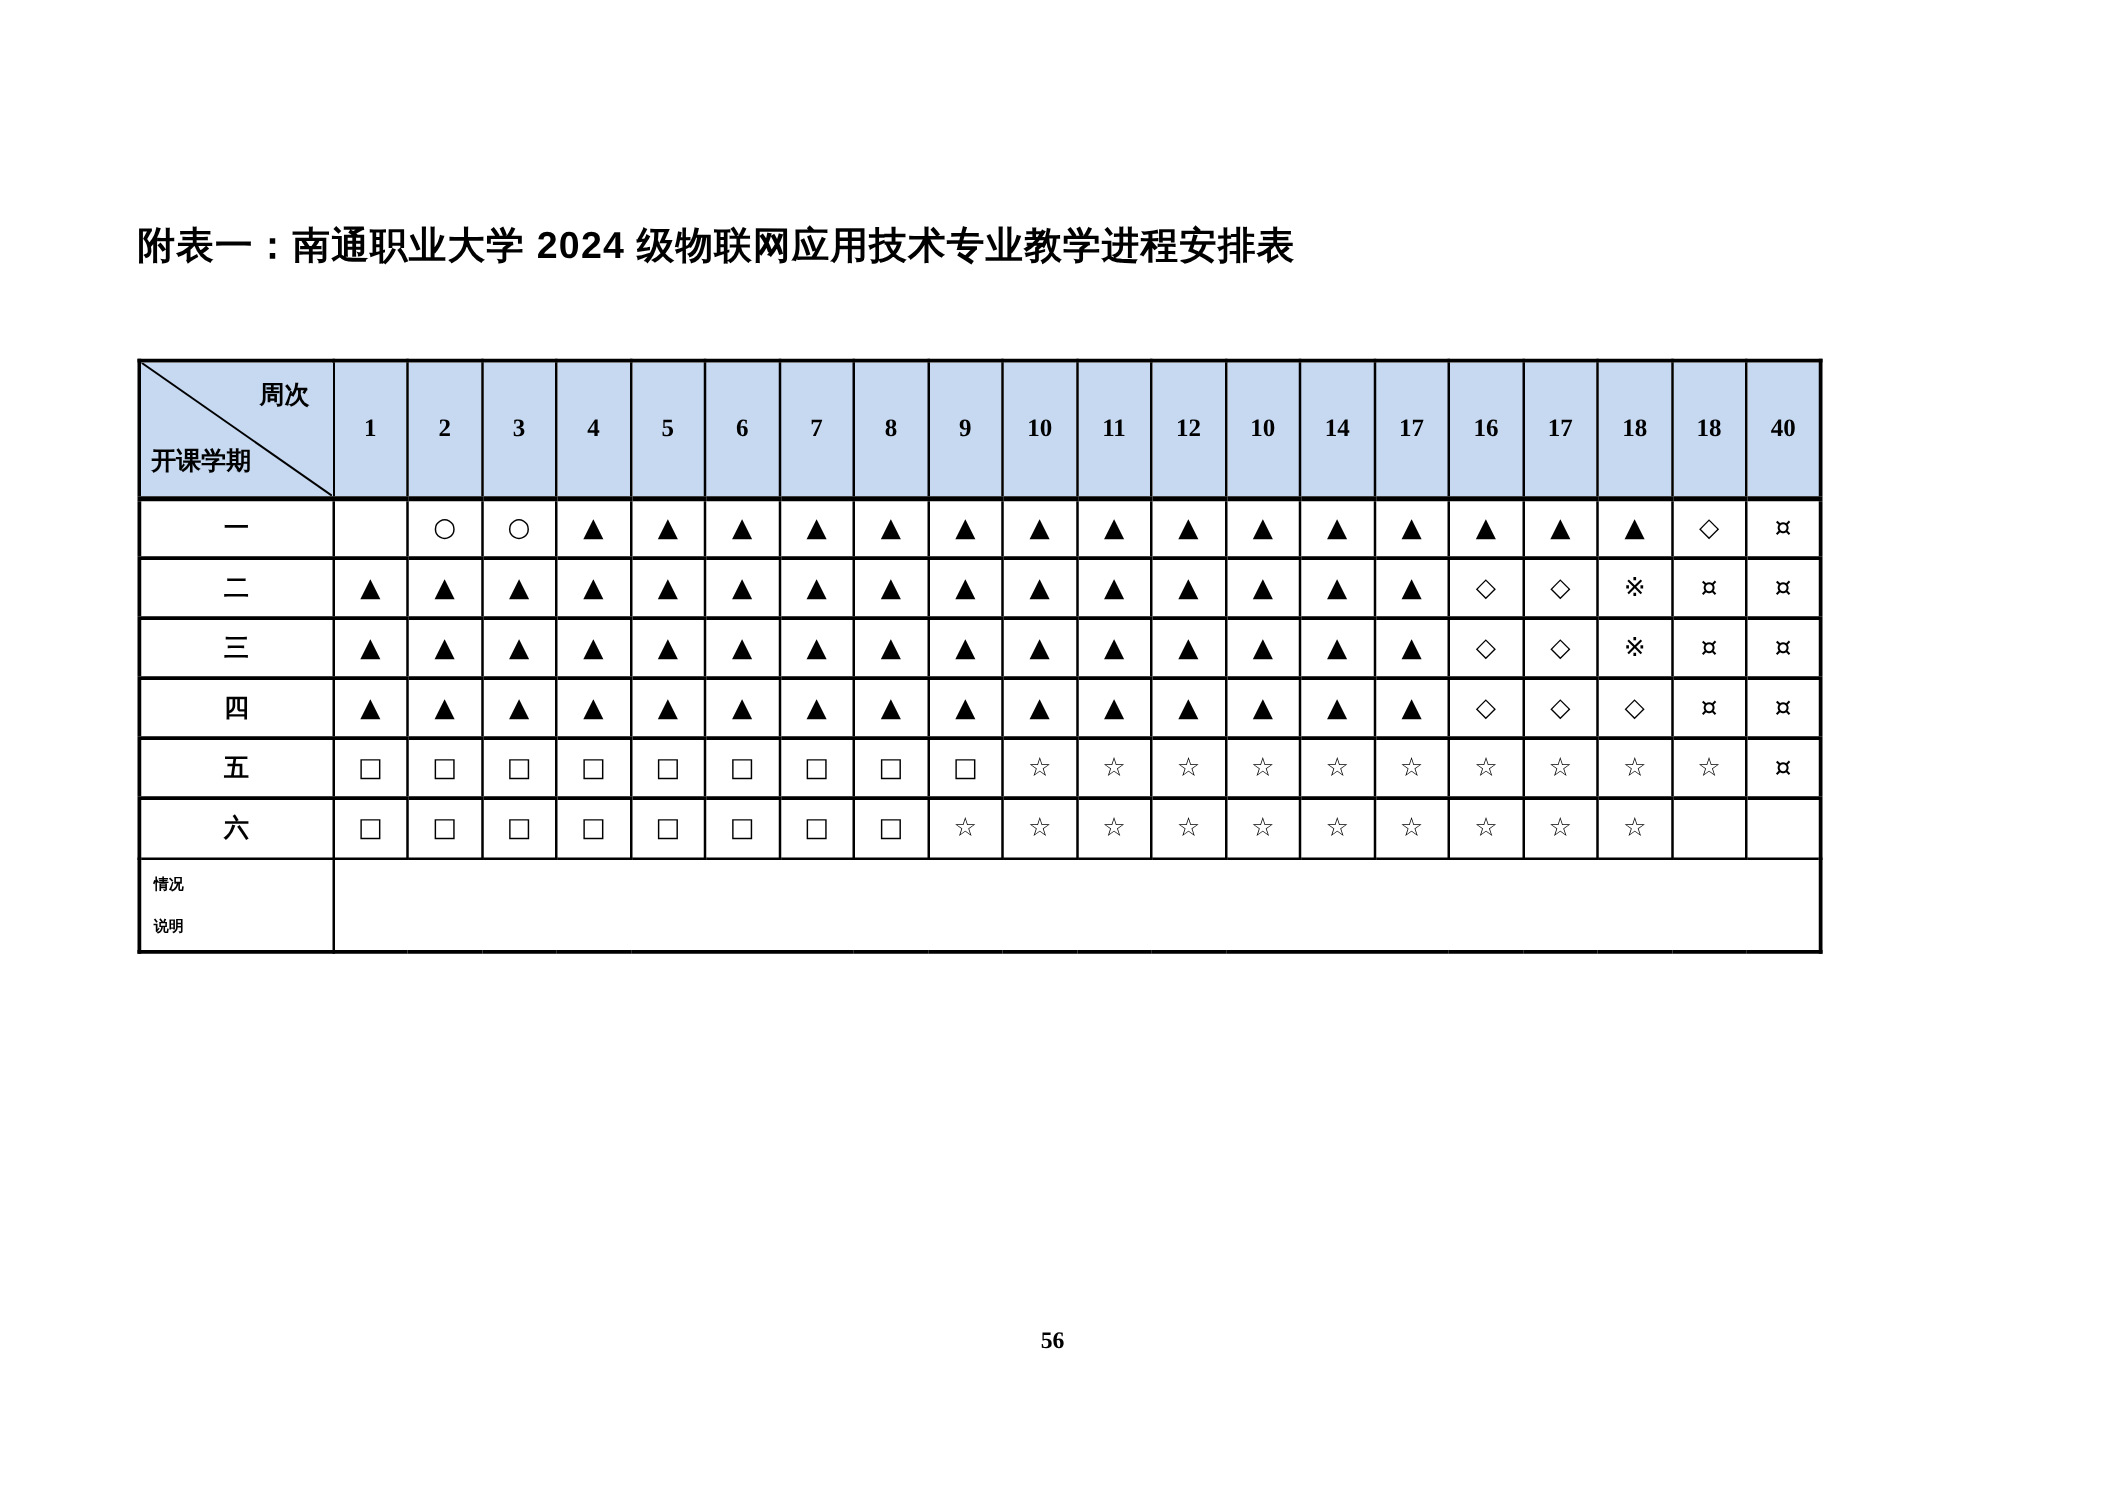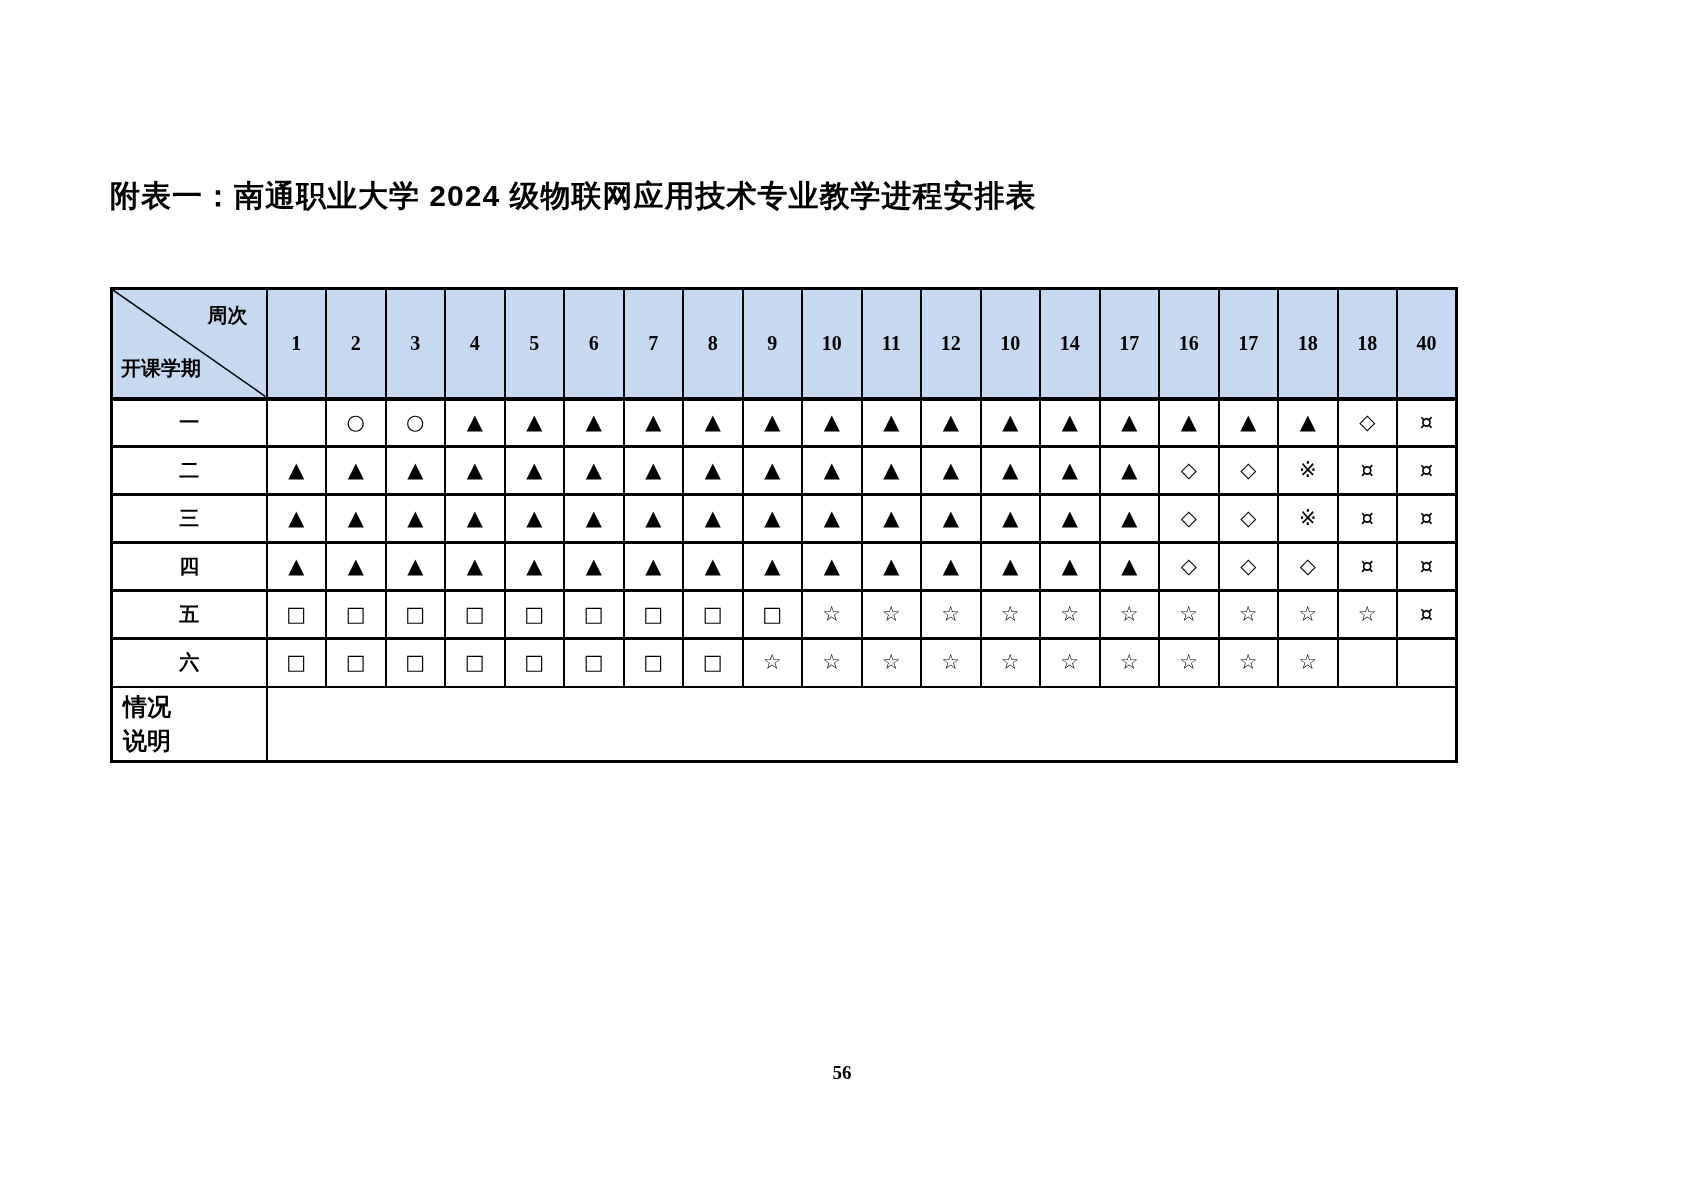--- a/index.html
+++ b/index.html
@@ -43,21 +43,21 @@
     text-align:center; font-size:21px; line-height:1;
     font-family:"DejaVu Sans", sans-serif;
   }
 
   tr.r-notes { height:122px; }
   td.notes { padding:5px 10px 4px 10px; text-align:left; }
   td.notes div { font-size:19px; font-weight:bold; line-height:37px; white-space:nowrap; }
 
   tr.r-sit { height:72px; }
   td.sit-label { padding:2px 10px; }
-  td.sit-label div { font-size:24px; font-weight:bold; line-height:34px; }
+  td.sit-label div { font-size:12px; font-weight:bold; line-height:34px; }
   td.sit-content { background:#fff; }
 
   .pageno {
     position:absolute; top:1062px; left:0; width:1684px;
     text-align:center; font-size:19px;
     font-family:"Liberation Serif", serif;
     font-weight:bold;
   }
 </style>
 </head>

